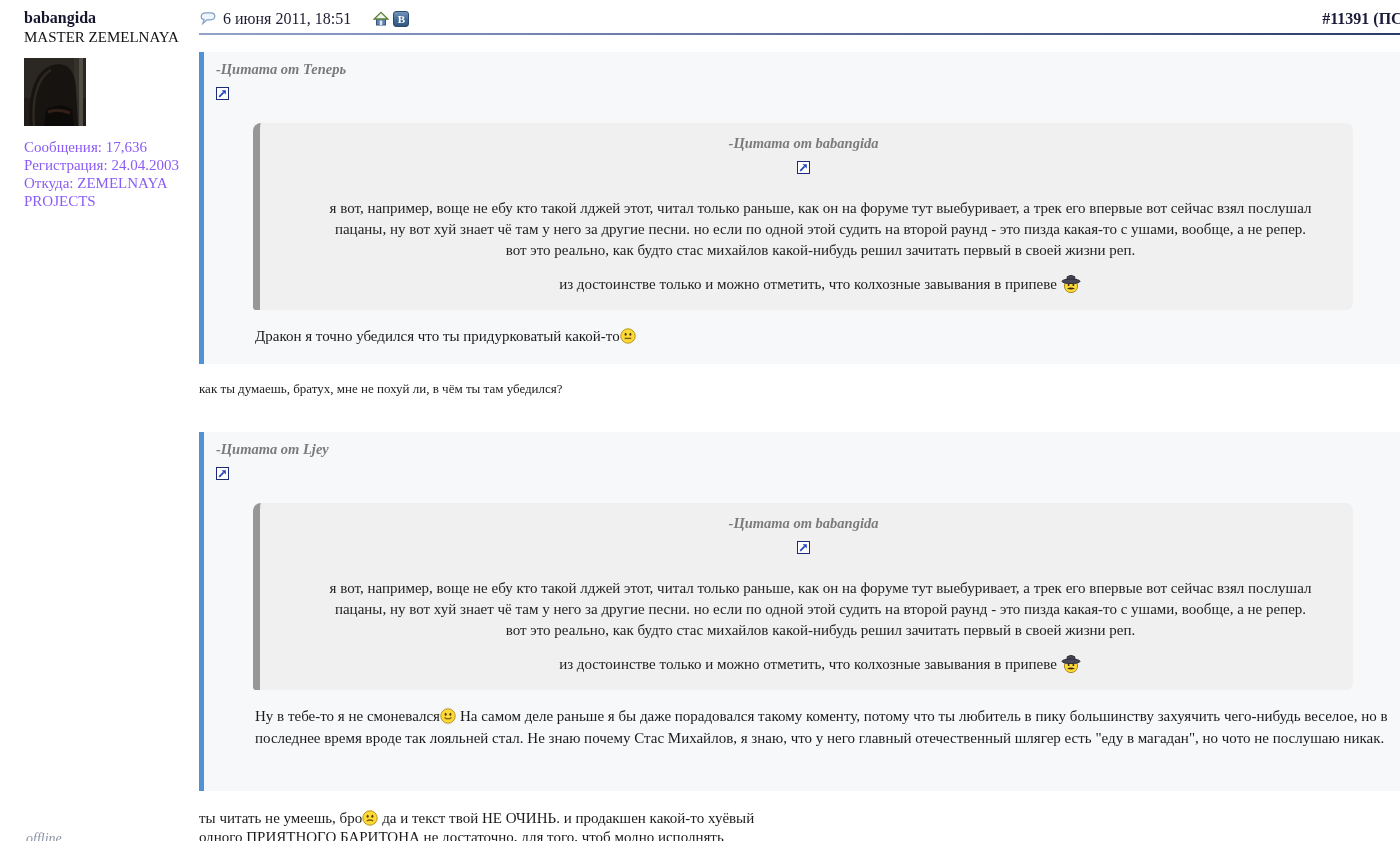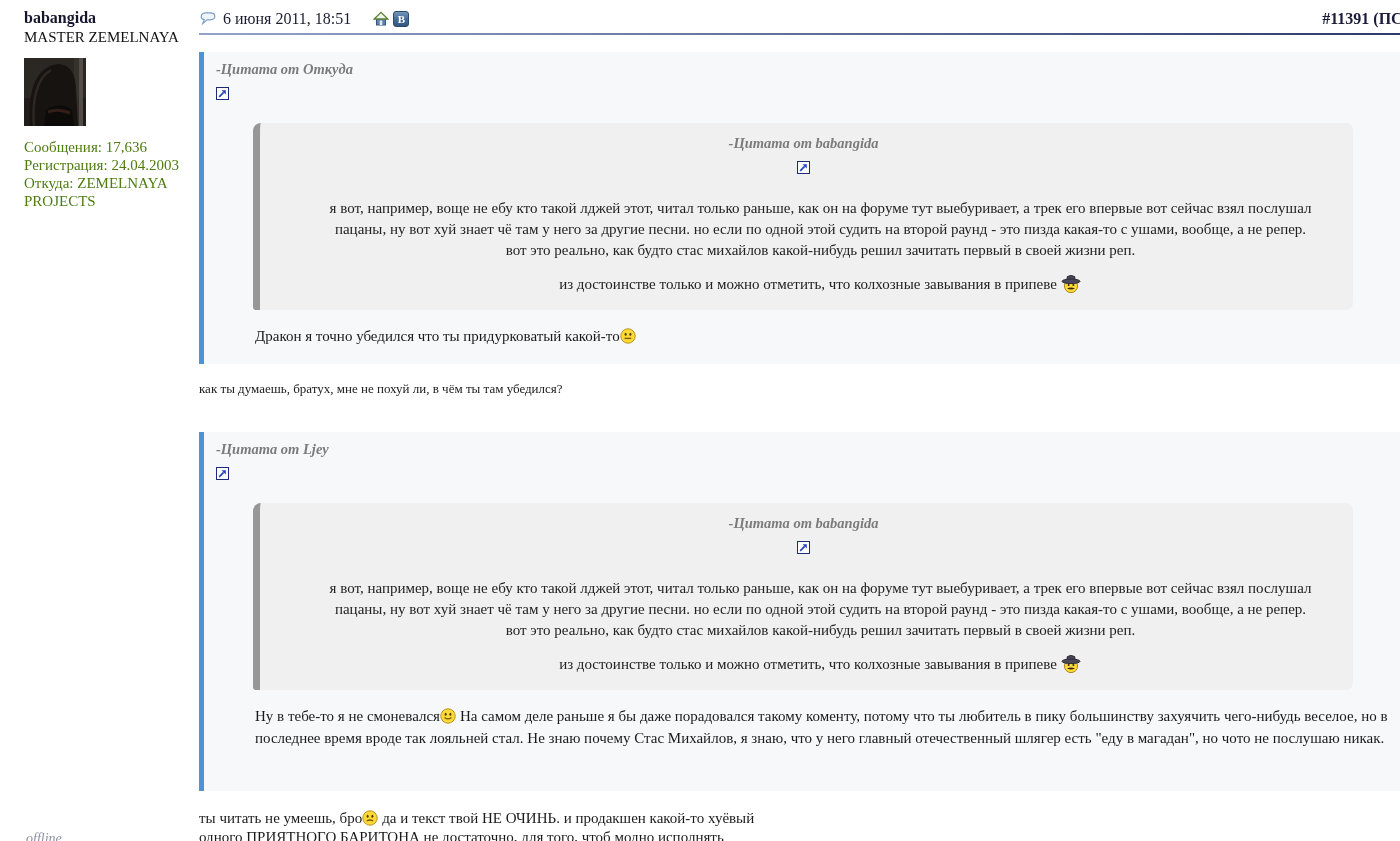--- a/index.html
+++ b/index.html
@@ -8,21 +8,21 @@
     position:relative; width:1400px; height:841px; overflow:hidden;
     background:#fff; font-family:"Liberation Serif","DejaVu Serif",serif;
     color:#1a1a1a;
     margin-left:16px;
   }
   
   .sidebar { position:absolute; left:8px; top:8px; width:172px; }
   .username { font-size:16px; font-weight:bold; color:#15152e; line-height:19px; cursor:pointer; }
   .user-title { font-size:15px; color:#111; line-height:18px; margin-top:1px; }
   .avatar { display:block; margin-top:12px; width:62px; height:68px; cursor:pointer; }
-  .stats { margin-top:12px; font-size:15px; line-height:18px; color:#4d7c0f; }
+  .stats { margin-top:12px; font-size:15px; line-height:18px; color:#8b5cf6; }
   .status-offline {
     position:absolute; left:10px; top:831px;
     font-size:14px; font-style:italic; color:#8a93a6;
   }
   
   .main { position:absolute; left:183px; top:8px; width:1209px; }
   .post-header { display:flex; justify-content:space-between; align-items:center; height:21px; }
   .header-left { display:flex; align-items:center; }
   .bubble-icon { margin-right:6px; line-height:0; }
   .date { font-size:16px; color:#1c1c30; margin-right:22px; }
@@ -122,21 +122,21 @@
         </span>
         <span class="vk-icon">
           <div class="vk-badge">B</div>
         </span>
       </div>
       <div class="post-number">#11391 (ПС)</div>
     </div>
     <div class="rule"></div>
 
     <section class="quote-outer">
-      <div class="q-label">-Цитата от Откуда</div>
+      <div class="q-label">-Цитата от Теперь</div>
       <span class="q-goto">
         <svg width="13" height="13" viewBox="0 0 13 13">
             <use href="#goto-arrow"></use>
           </svg>
       </span>
 
       <section class="quote-inner">
         <div class="q-label">-Цитата от babangida</div>
         <span class="q-goto">
           <svg width="13" height="13" viewBox="0 0 13 13">

